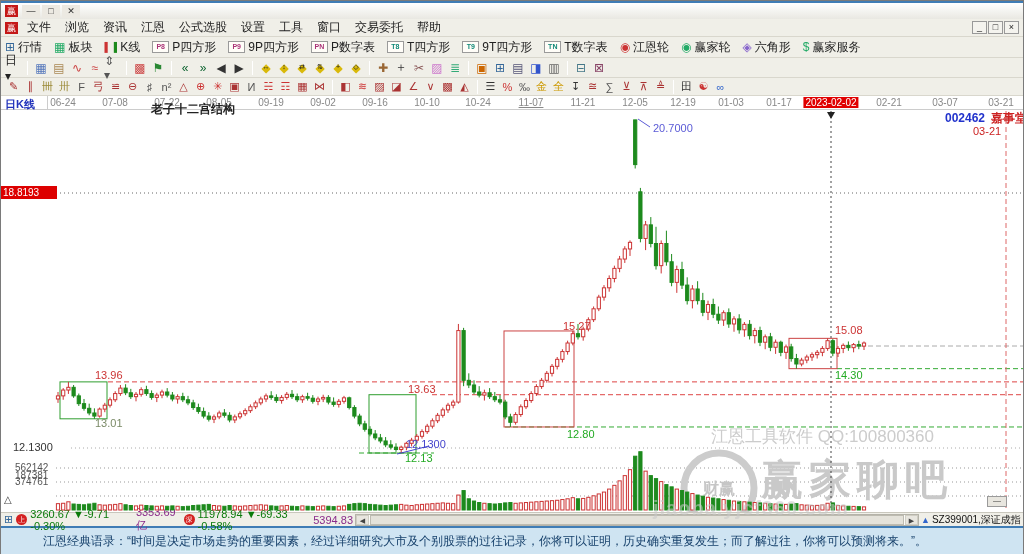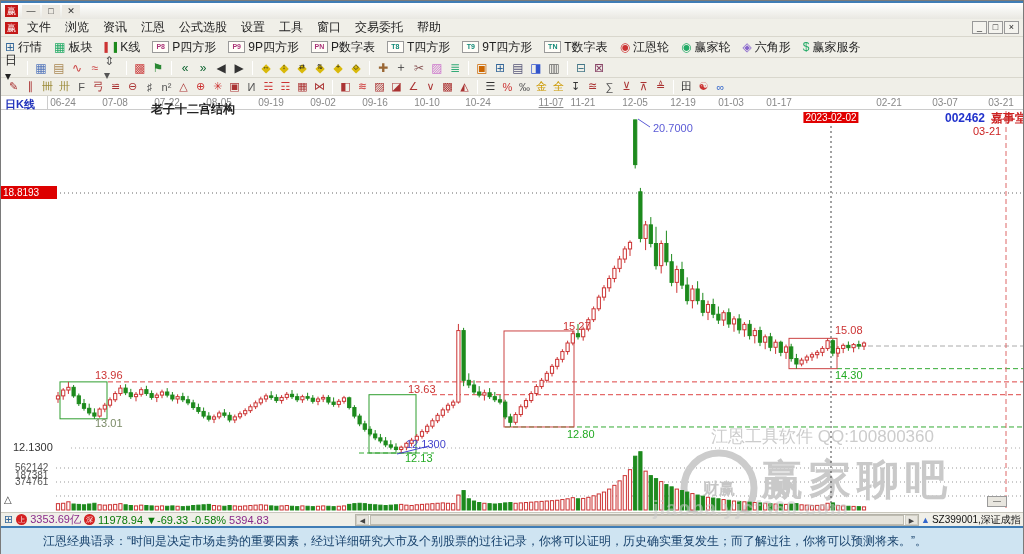--- a/index.html
+++ b/index.html
@@ -27,21 +27,21 @@
   .tbtn { width:18px; height:16px; display:inline-flex; align-items:center; justify-content:center; font-size:12px; position:relative; cursor:default; }
   .tb3 .tbtn { width:17px; height:14px; font-size:11px; }
   .tbtn i { position:absolute; left:0; right:0; top:3px; font-style:normal; font-size:7px; color:#222; text-align:center; }
   .tsep { width:1px; height:14px; background:#c9c7bd; border-right:1px solid #fff; margin:0 4px; flex:none; }
 
   .chart-region { height:416px; background:#fff; position:relative; overflow:hidden; }
   .date-strip { position:absolute; left:0; top:0; width:1024px; height:14px; border-bottom:1px solid #ccc; background:#fff; z-index:3; }
   .kline-label { position:absolute; left:4px; top:1px; font-size:11px; font-weight:bold; color:#2233bb; }
   .kline-sep { position:absolute; left:46px; top:0; width:1px; height:14px; background:#ccc; }
   .date-tick { position:absolute; top:1px; font-size:10px; color:#888; transform:translateX(-50%); white-space:nowrap; }
-  .date-tick.hl { background:#e00000; color:#fff; padding:0 2px; z-index:2;margin-top:15px; }
+  .date-tick.hl { background:#e00000; color:#fff; padding:0 2px; z-index:2; }
   #chart-svg { position:absolute; left:0; top:0; z-index:1; }
   .anno { position:absolute; white-space:nowrap; z-index:4; line-height:1.1; }
   .alert-tag { position:absolute; left:0; top:90px; width:56px; height:13px; background:#dd0000; color:#fff; font-size:10px; line-height:13px; padding-left:2px; z-index:4; }
   .mini-min-btn { position:absolute; left:986px; top:400px; width:20px; height:11px; background:#e8e6df; border:1px solid #9a9a9a; font-size:8px; line-height:8px; text-align:center; color:#333; z-index:4; }
 
   .scroll-row { height:14px; display:flex; align-items:center; background:#f0efe8; border-top:1px solid #c9c7bd; font-size:11px; position:relative; }
   .stat-seg { display:flex; align-items:center; gap:3px; flex:none; padding-left:3px; }
   .stat-ico { width:11px; height:11px; border-radius:50%; background:#d42020; color:#fff; font-size:7px; line-height:11px; text-align:center; flex:none; }
   .stat-grid { color:#336699; font-size:11px; flex:none; }
   .green-txt { color:#0a7a0a; }
@@ -235,21 +235,21 @@
       <span class="kline-sep"></span>
     <span class="date-tick" style="left: 62px;">06-24</span>
         <span class="date-tick" style="left: 114px;">07-08</span>
         <span class="date-tick" style="left: 166px;">07-22</span>
         <span class="date-tick" style="left: 218px;">08-05</span>
         <span class="date-tick" style="left: 270px;">09-19</span>
         <span class="date-tick" style="left: 322px;">09-02</span>
         <span class="date-tick" style="left: 374px;">09-16</span>
         <span class="date-tick" style="left: 426px;">10-10</span>
         <span class="date-tick" style="left: 477px;">10-24</span>
-        <span class="date-tick" style="left: 550px; text-decoration: underline;">11-07</span>
+        <span class="date-tick" style="left: 530px; text-decoration: underline;">11-07</span>
         <span class="date-tick" style="left: 582px;">11-21</span>
         <span class="date-tick" style="left: 634px;">12-05</span>
         <span class="date-tick" style="left: 682px;">12-19</span>
         <span class="date-tick" style="left: 730px;">01-03</span>
         <span class="date-tick" style="left: 778px; text-align: center;">01-17</span>
         <span class="date-tick hl" style="left: 830px;">2023-02-02</span>
         <span class="date-tick" style="left: 888px;">02-21</span>
         <span class="date-tick" style="left: 944px;">03-07</span>
         <span class="date-tick" style="left: 1000px;">03-21</span>
       </div>
@@ -769,20 +769,21 @@
         <div class="anno" style="left: 14px; top: 374px; color: rgb(85, 85, 85); font-size: 10px;">187381</div>
         <div class="anno" style="left: 3px; top: 398px; color: rgb(68, 68, 68); font-size: 10px;">△</div>
       </div>
     <div class="mini-min-btn">—</div>
   </div>
 
   <div class="scroll-row">
     <div class="stat-seg" id="stat-seg" style="width:352px">
         <span class="stat-grid">⊞</span>
         <span class="stat-ico">上</span>
+        <span class="green-txt">3260.67 ▼-9.71 -0.30%</span>
         <span class="purple-txt">3353.69亿</span>
         <span class="stat-ico">深</span>
         <span class="green-txt">11978.94 ▼-69.33 -0.58%</span>
         <span class="purple-txt">5394.83</span>
       </div>
     <div class="hscroll">
       <span class="sbtn">◀</span>
       <span class="sthumb"></span>
       <span class="sbtn">▶</span>
     </div>

